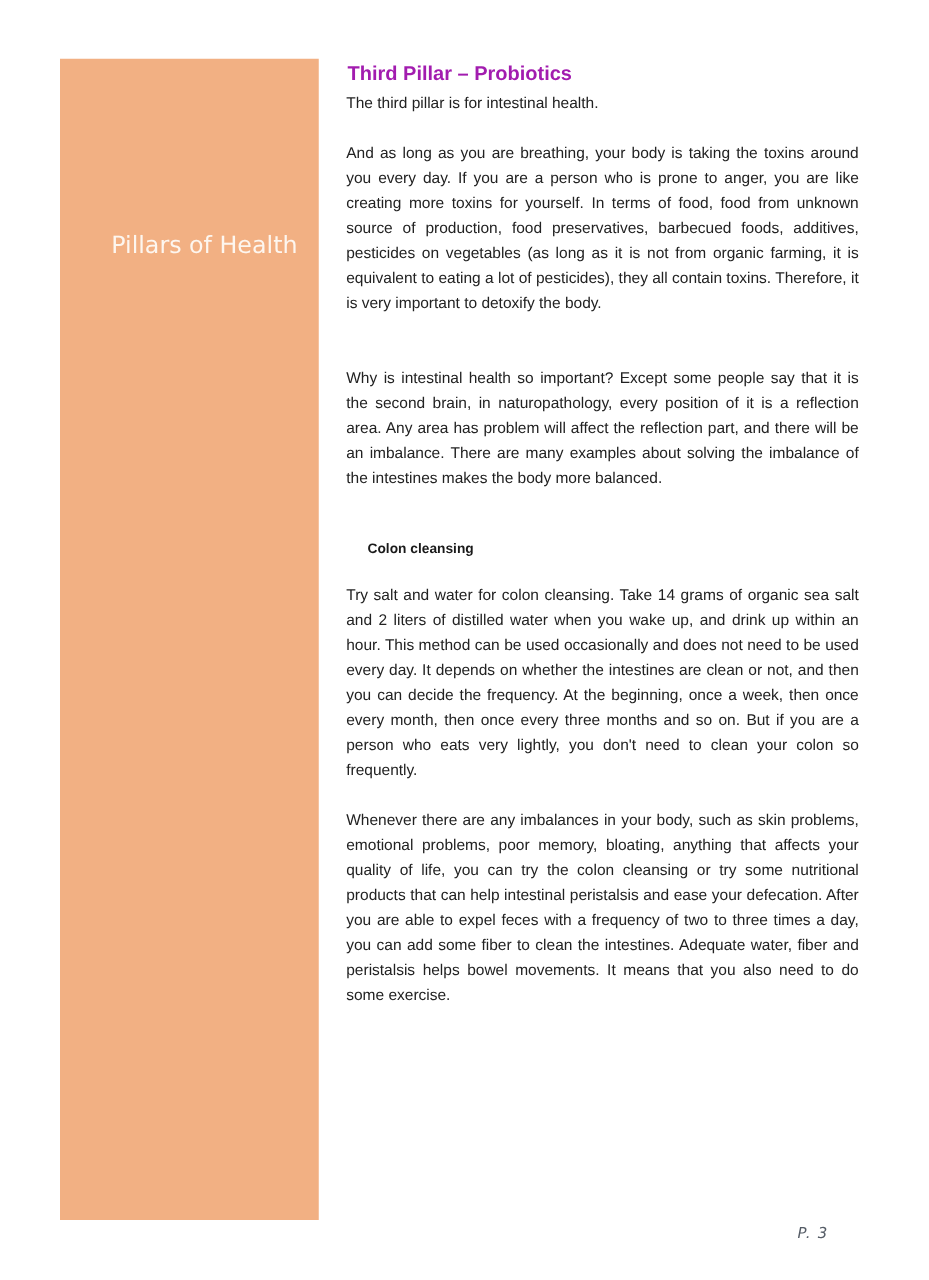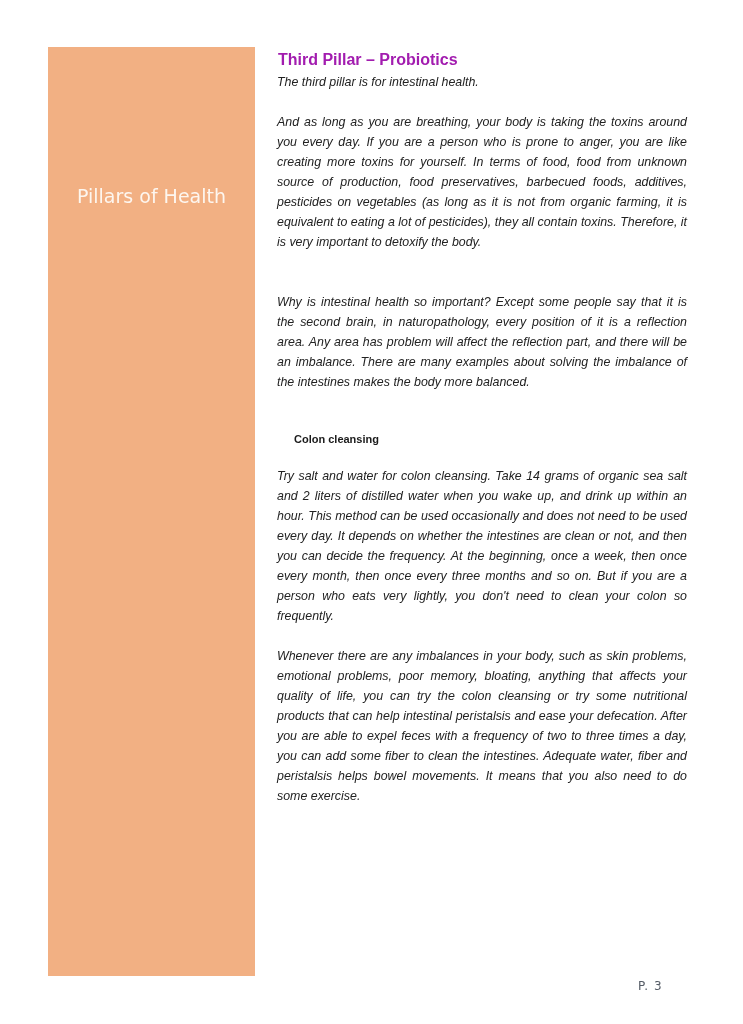--- a/index.html
+++ b/index.html
@@ -5,35 +5,37 @@
     html, body { margin: 0; padding: 0; background: #ffffff; }
     body { width: 743px; height: 1024px; position: relative; overflow: hidden; }
     .sidebar {
       position: absolute; left: 48px; top: 47px; width: 207px; height: 929px;
       background: #f2b083;
     }
     .sidebar-title {
       position: absolute; left: 0; top: 138px; width: 207px; text-align: center;
       color: #fdf6ef; font-family: "DejaVu Sans", sans-serif; font-size: 19px;
       letter-spacing: 0px;
+      padding-left: 12px;
     }
     .content {
       position: absolute; left: 277px; top: 48px; width: 410px;
       font-family: "Liberation Sans", sans-serif; color: #222222;
       font-size: 12.4px; line-height: 20px;
     }
     .h1 { font-weight: bold; font-size: 16px; line-height: 22px; color: #a21caf; margin: 1px; }
     .h2 { font-weight: bold; font-size: 11px; line-height: 20px; margin: 17px; color: #1a1a1a; }
     p { margin: 0; text-align: justify; }
-    p.last { text-align-last: left; font-style: italic; }
+    p.last { text-align-last: left; }
     .gap { height: 20px; }
     .page-num {
       position: absolute; left: 638px; top: 979px;
       font-family: "DejaVu Sans", sans-serif; font-size: 12px; color: #555c66;
       letter-spacing: 1px;
+      font-style: italic;
     }
   </style>
 </head>
 <body>
 
 <div class="sidebar">
   <div class="sidebar-title">Pillars of Health</div>
 </div>
 
 <div class="content">

